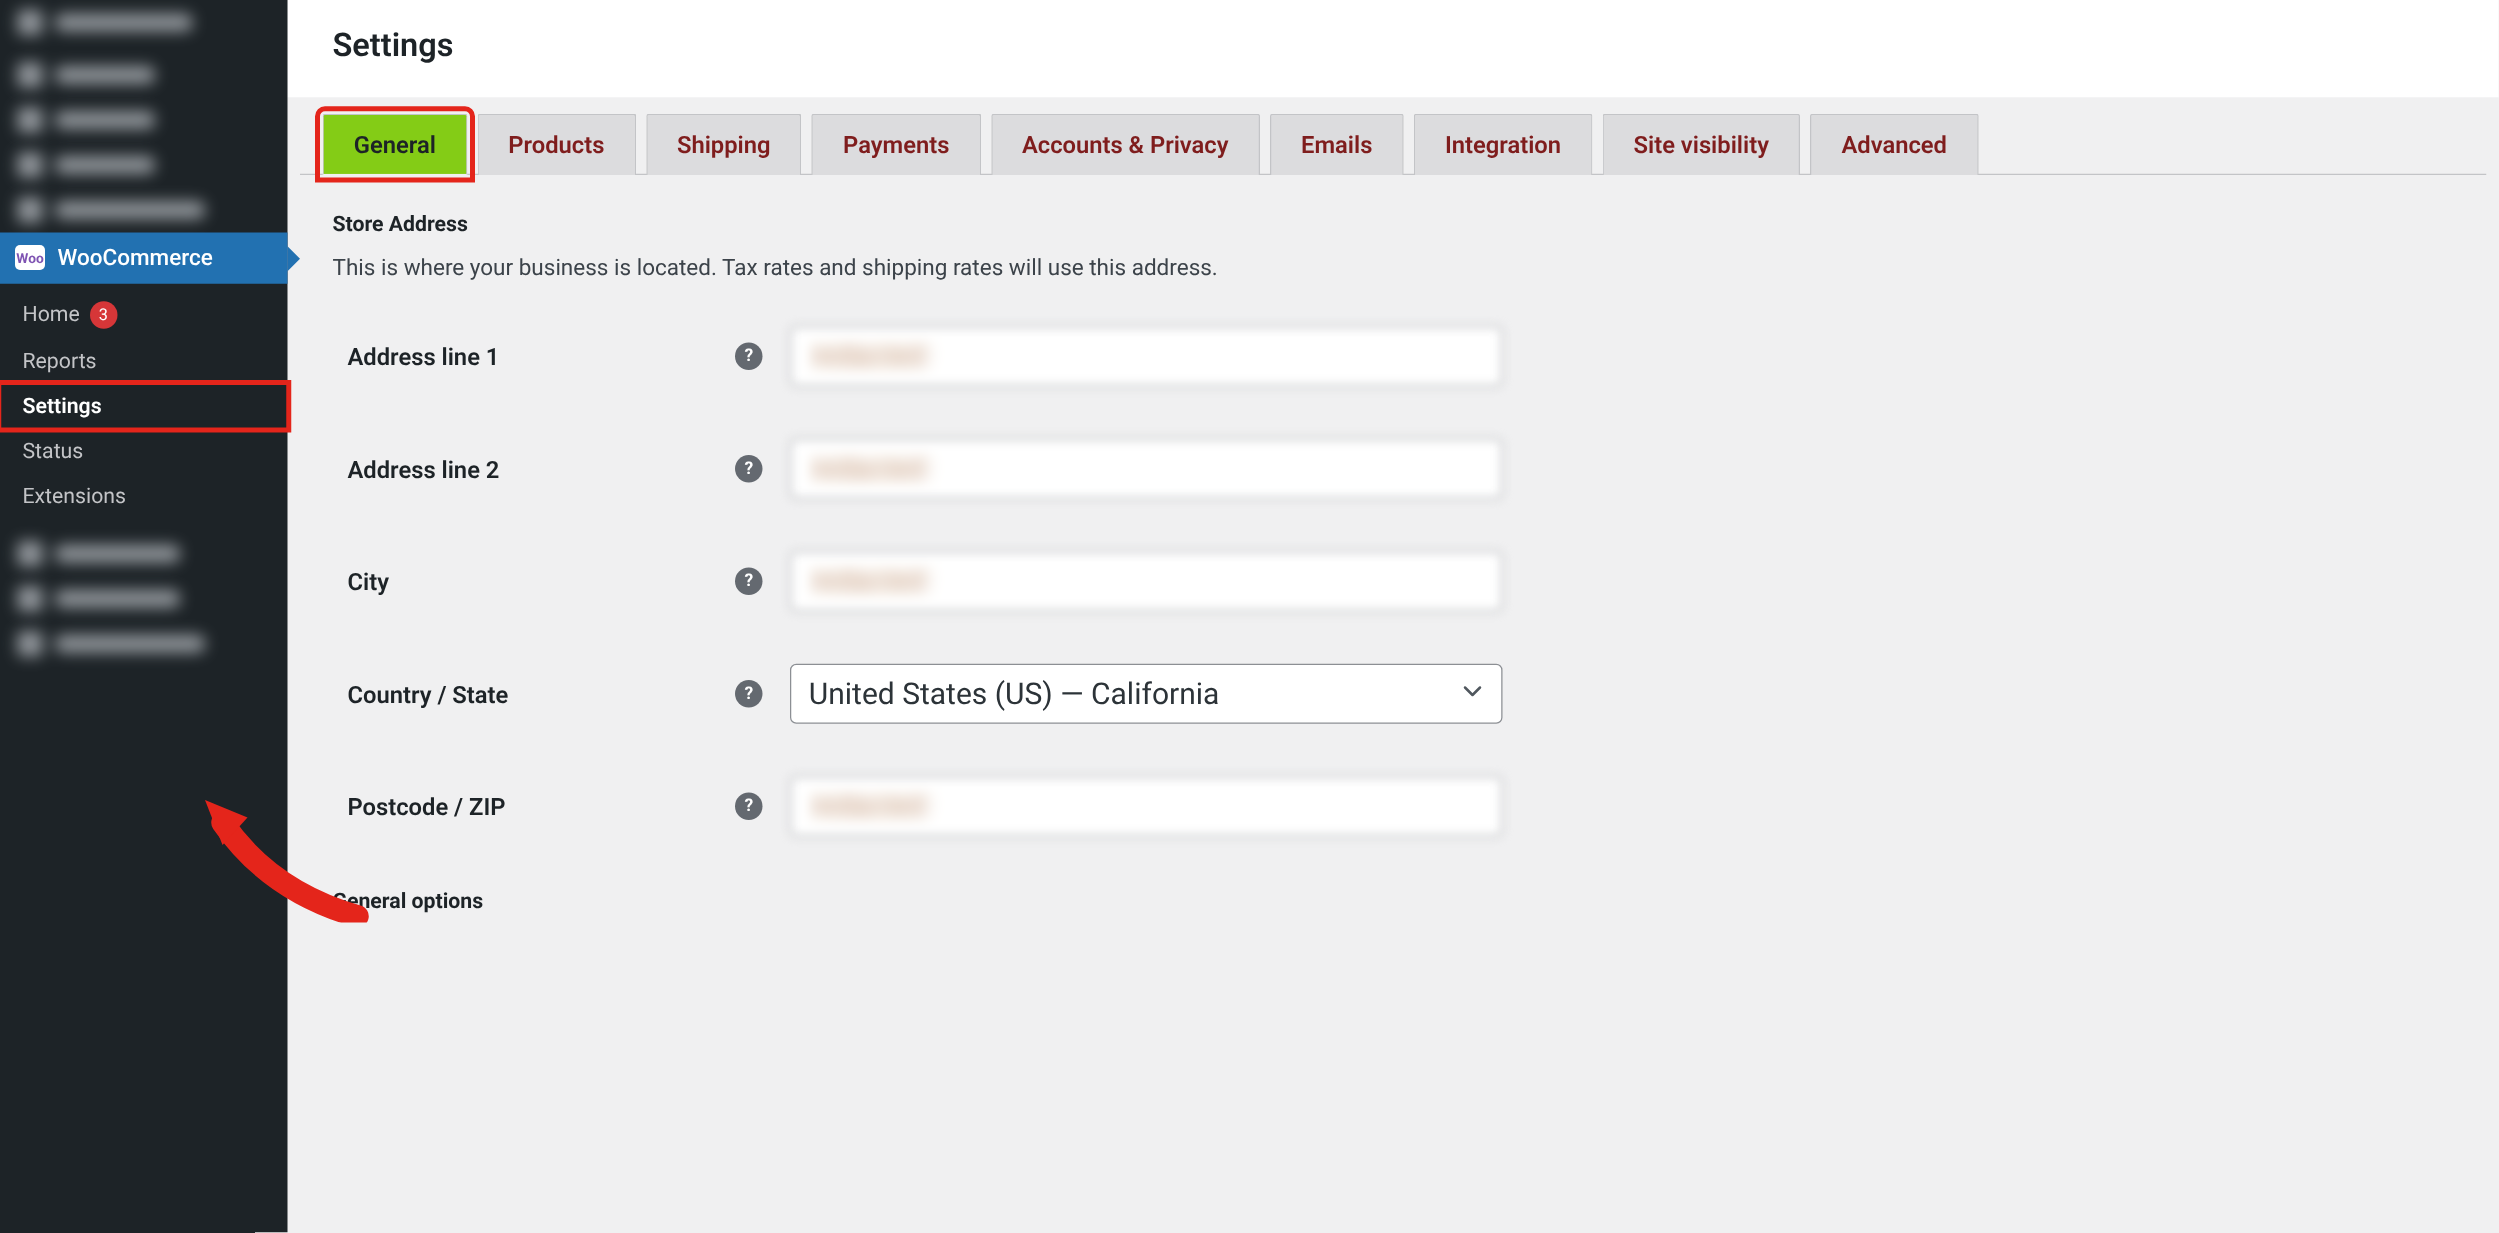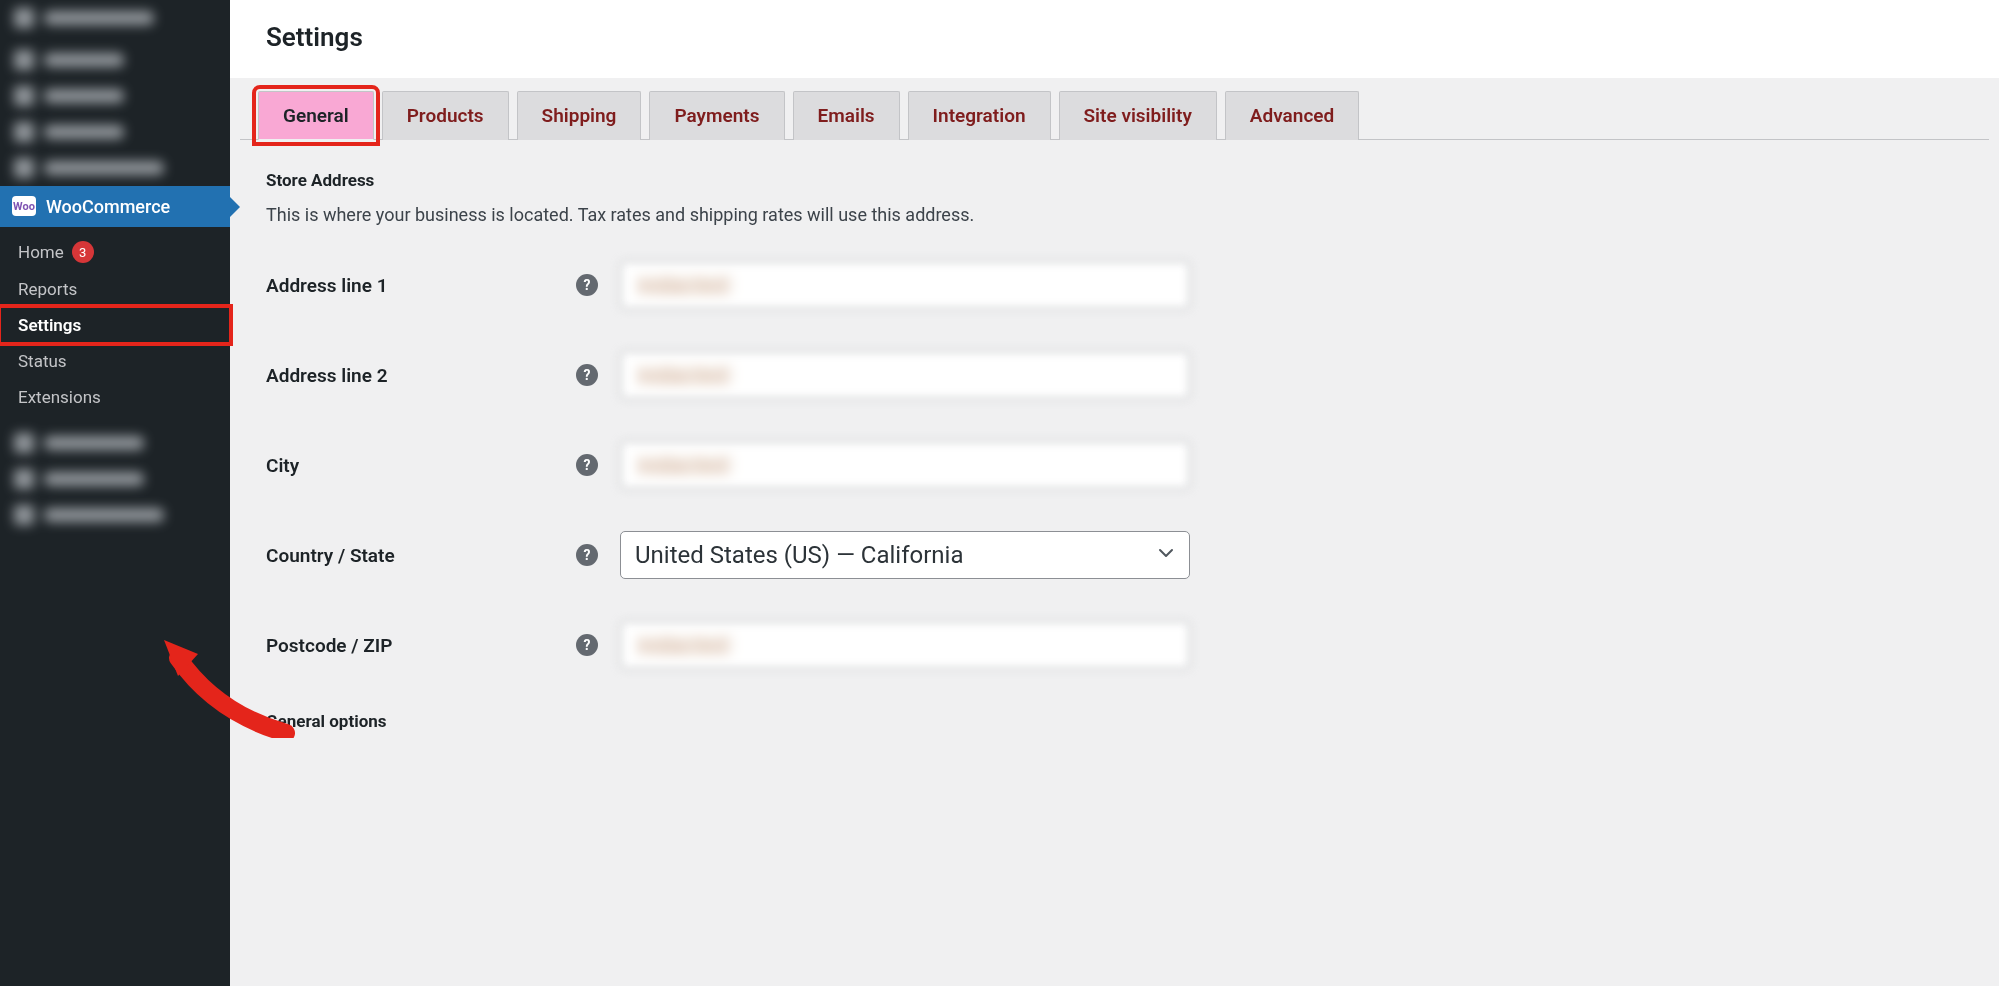--- a/index.html
+++ b/index.html
@@ -148,21 +148,21 @@
     color: #7f1d1d;
     font-weight: 600;
     font-size: 19px;
     padding: 12px 24px;
     cursor: pointer;
     border-radius: 2px 2px 0 0;
     position: relative;
     bottom: -1px;
   }
   .tab.active {
-    background: #f9a8d4;
+    background: #84cc16;
     color: #1d2327;
     border-bottom: 1px solid #f0f0f1;
   }
   .tab.highlight-red {
     outline: 4px solid #e4251b;
     outline-offset: 2px;
   }
 
   
   .panel {
@@ -183,20 +183,21 @@
   .form-row {
     display: flex;
     align-items: center;
     margin-bottom: 42px;
   }
   .form-row .label {
     width: 310px;
     font-weight: 600;
     font-size: 19px;
     color: #1d2327;
+    margin-left: 12px;
   }
   .form-row .help {
     width: 44px;
     display:flex;align-items:center;justify-content:flex-start;
   }
   .help-icon {
     width: 22px; height: 22px; border-radius: 50%;
     background: #646970; color: #fff;
     display:inline-flex;align-items:center;justify-content:center;
     font-size: 14px; font-weight: 700;
@@ -315,20 +316,21 @@
     <h1>Settings</h1>
   </header>
 
   <div class="content">
 
     <div class="tabs">
       <div class="tab active highlight-red"><span>General</span></div>
       <div class="tab"><span>Products</span></div>
       <div class="tab"><span>Shipping</span></div>
       <div class="tab"><span>Payments</span></div>
+      <div class="tab"><span>Accounts &amp; Privacy</span></div>
       <div class="tab"><span>Emails</span></div>
       <div class="tab"><span>Integration</span></div>
       <div class="tab"><span>Site visibility</span></div>
       <div class="tab"><span>Advanced</span></div>
     </div>
 
     <section class="panel">
       <h2>Store Address</h2>
       <p class="desc">This is where your business is located. Tax rates and shipping rates will use this address.</p>
 

